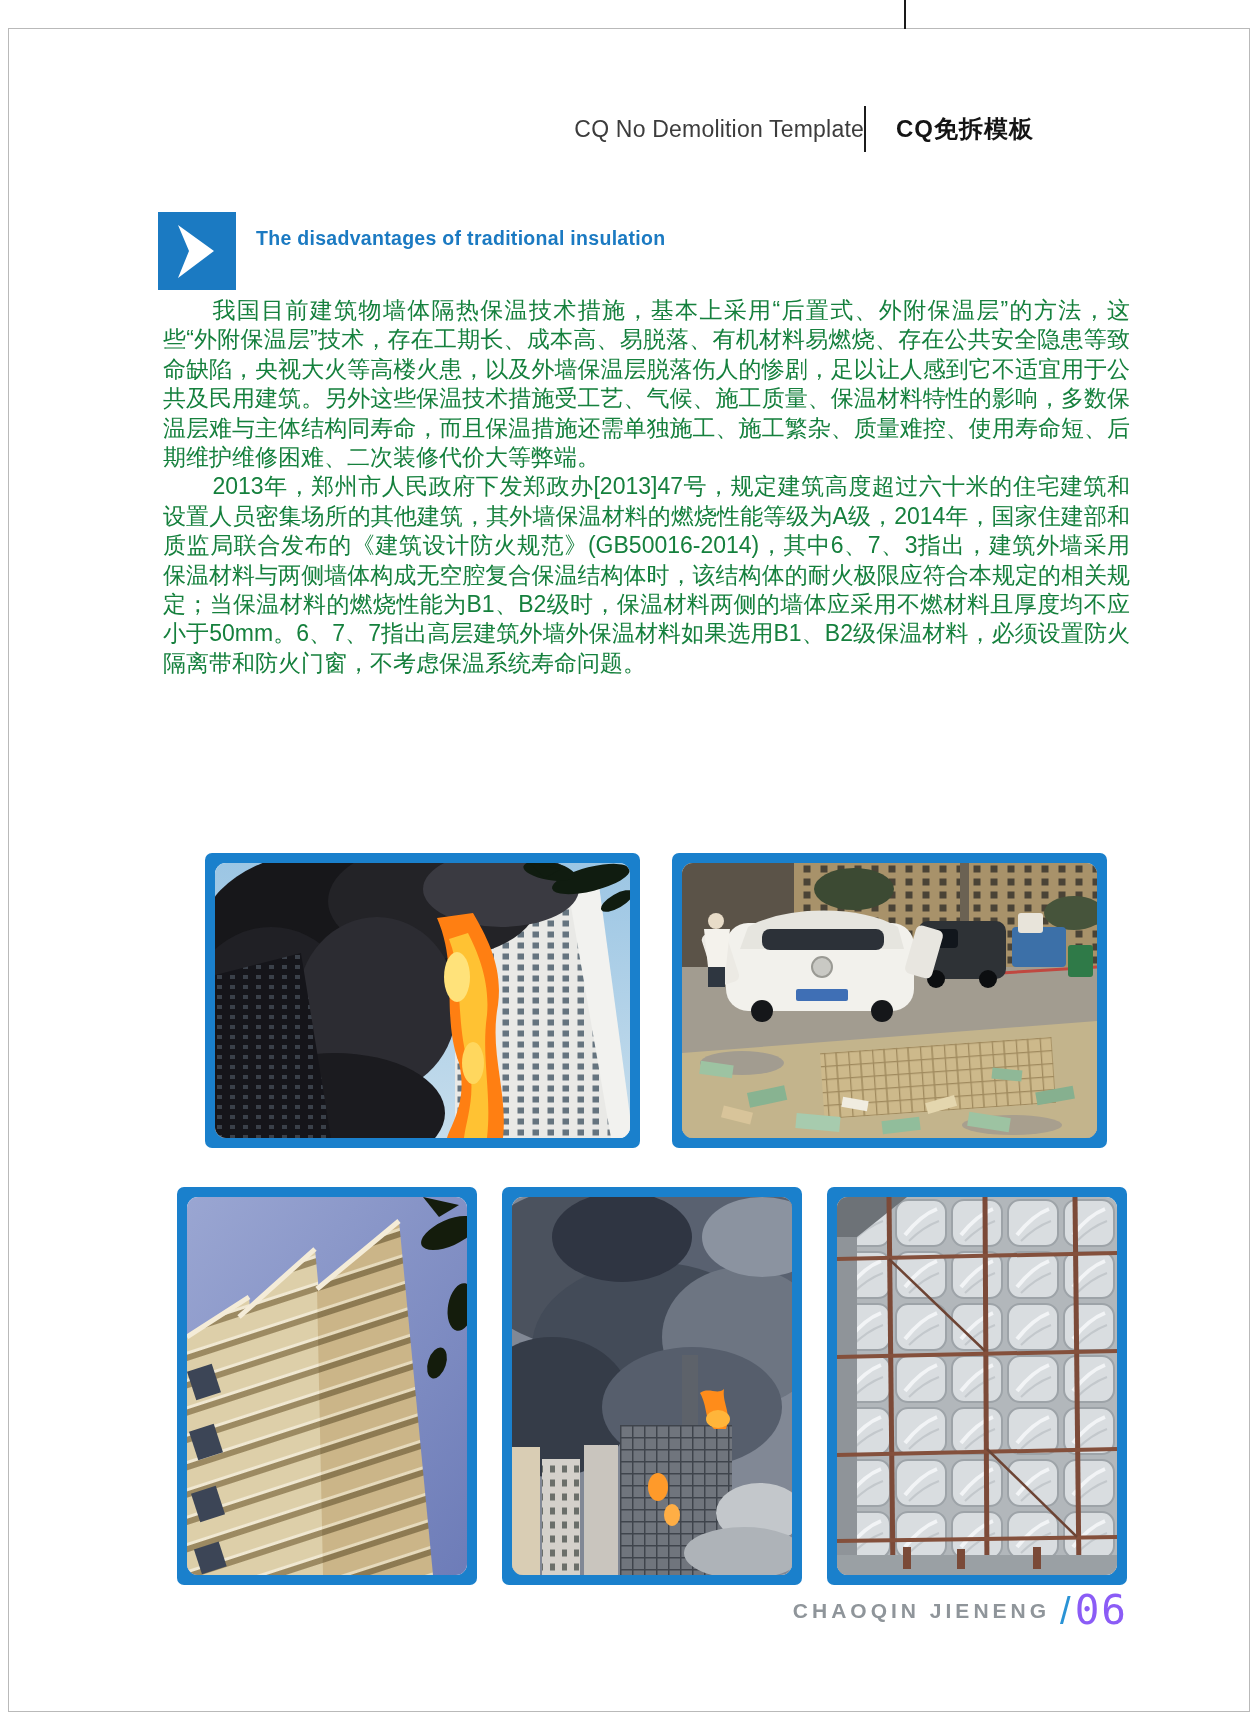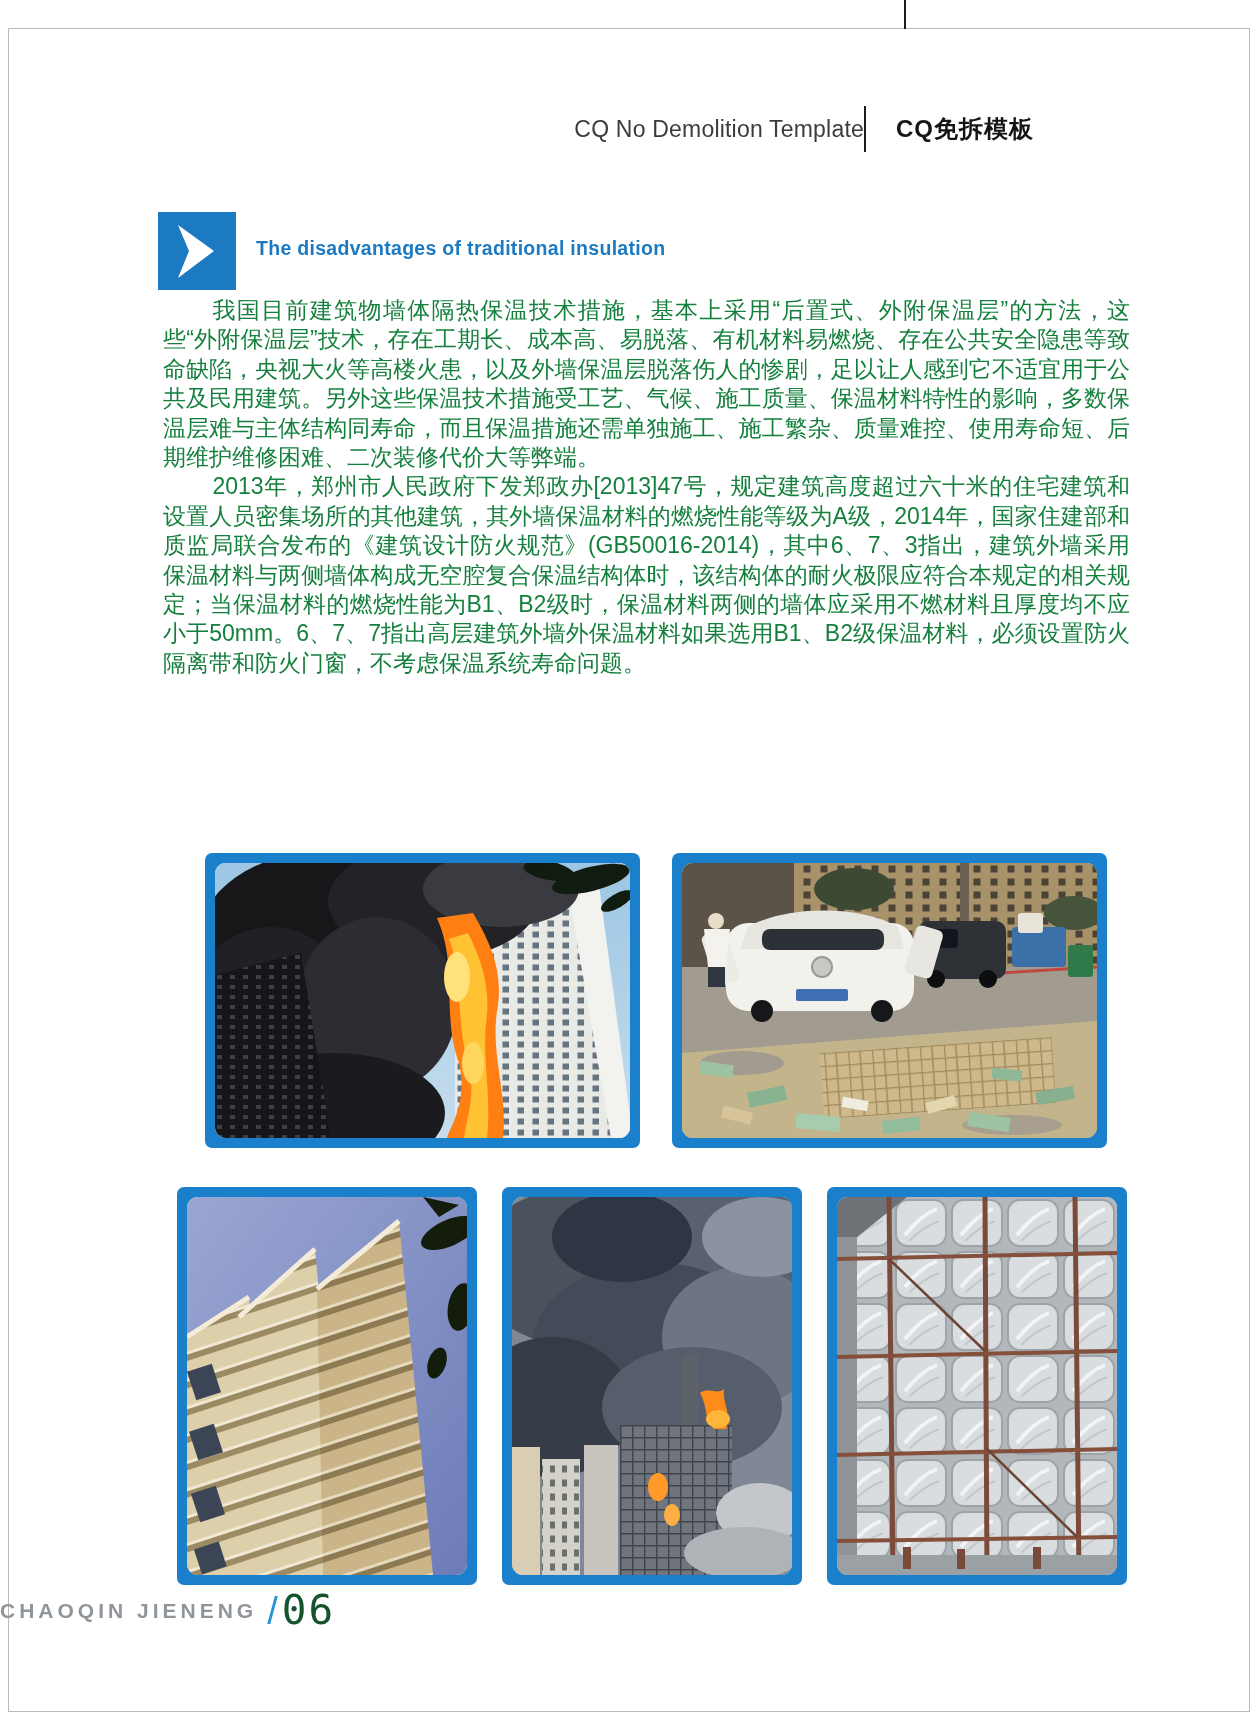--- a/index.html
+++ b/index.html
@@ -11,39 +11,39 @@
   
   .header{position:absolute;top:106px;left:0;width:1034px;display:flex;justify-content:flex-end;align-items:center;}
   .header .en{font-size:23px;color:#3c3c3c;padding-right:0;letter-spacing:0.2px;}
   .header .divider{width:2px;height:46px;background:#1c1c1c;}
   .header .cn{font-size:24px;font-weight:700;color:#141414;padding-left:30px;letter-spacing:1px;}
   
   .section-title{position:absolute;top:212px;left:158px;display:flex;align-items:flex-start;}
   .arrow-box{width:78px;height:78px;background:#1b7ac2;flex:0 0 auto;}
   .title-col{margin-left:20px;margin-top:4px;}
   .title-cn{font-size:43px;font-weight:700;color:#1b7ac2;letter-spacing:6px;line-height:1.05;margin:0;}
-  .title-en{font-size:19.5px;font-weight:700;color:#1b7ac2;letter-spacing:0.3px;margin-top:21px;}
+  .title-en{font-size:19.5px;font-weight:700;color:#1b7ac2;letter-spacing:0.3px;margin-top:11px;}
   
   .article{position:absolute;top:296px;left:163px;width:967px;font-size:23px;line-height:29.4px;
            color:#15803d;text-align:justify;}
   .article p{margin:0;text-indent:2.15em;}
   
   .photo{position:absolute;background:#1a80cc;padding:10px;border-radius:7px;box-sizing:border-box;}
   .photo-inner{width:100%;height:100%;border-radius:11px;overflow:hidden;background:#fff;}
   .photo-inner svg{display:block;width:100%;height:100%;}
   .ph-a{left:205px;top:853px;width:435px;height:295px;}
   .ph-b{left:672px;top:853px;width:435px;height:295px;}
   .ph-c{left:177px;top:1187px;width:300px;height:398px;}
   .ph-d{left:502px;top:1187px;width:300px;height:398px;}
   .ph-e{left:827px;top:1187px;width:300px;height:398px;}
   
-  .footer{position:absolute;top:1590px;left:0;width:1128px;display:flex;justify-content:flex-start;align-items:center;}
+  .footer{position:absolute;top:1590px;left:0;width:1128px;display:flex;justify-content:flex-end;align-items:center;}
   .footer .brand{font-size:21px;font-weight:600;letter-spacing:4px;color:#8f959a;}
   .footer .slash{font-size:38px;font-weight:300;color:#2a93d5;margin:0 4px 0 10px;line-height:1;}
-  .footer .pagenum{font-size:41px;font-weight:400;color:#14532d;letter-spacing:2px;
+  .footer .pagenum{font-size:41px;font-weight:400;color:#8b5cf6;letter-spacing:2px;
                    font-family:"DejaVu Sans Mono",monospace;line-height:1;}
 </style>
 </head>
 <body>
 
 <div class="page">
 
   <div class="frame"></div>
   <div class="top-tick"></div>
 

